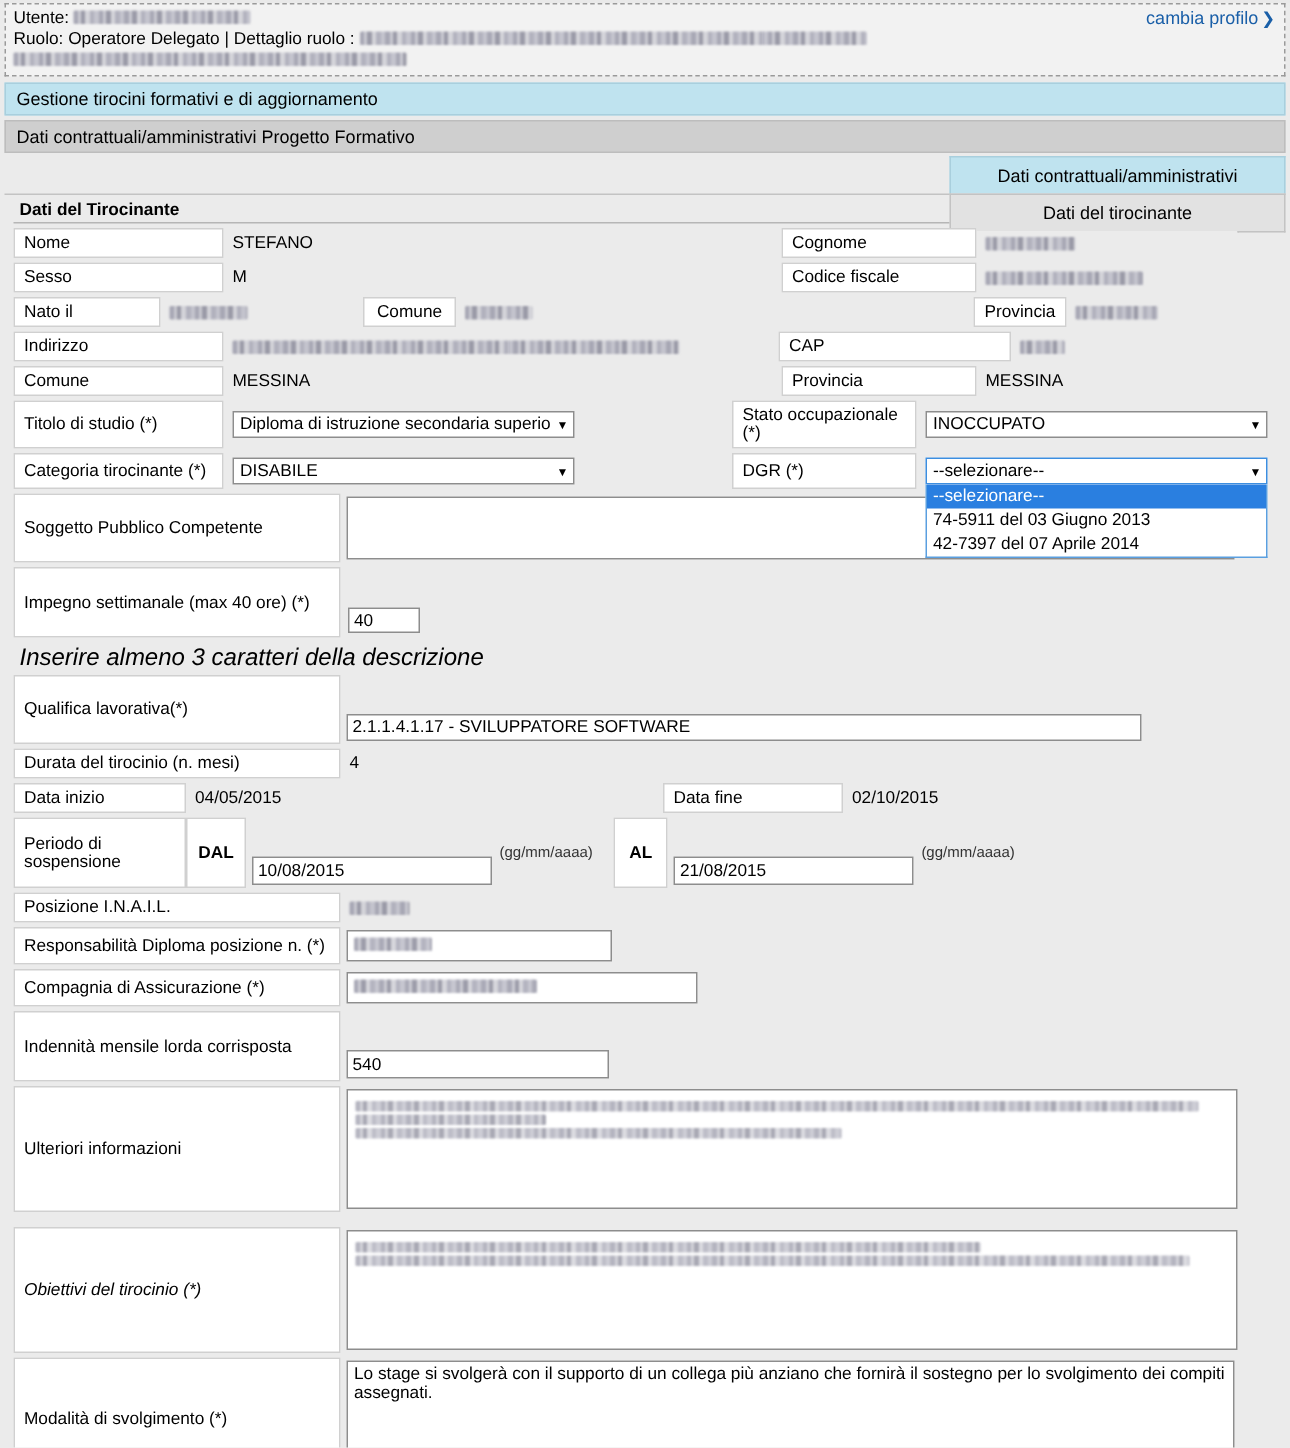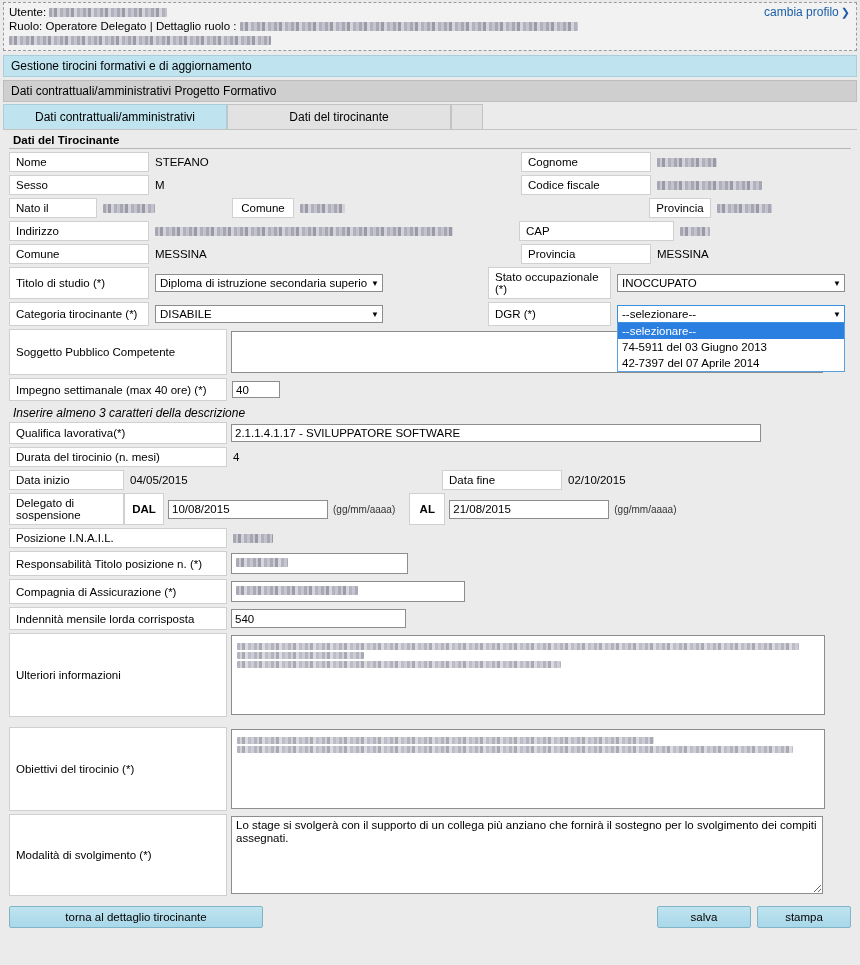--- a/index.html
+++ b/index.html
@@ -52,21 +52,21 @@
     padding:3px 7px;font-size:12px;
   }
   .subbanner{
     margin:3px 3px 0 3px;
     background:#cfcfcf;
     border:1px solid #bdbdbd;
     padding:3px 7px;font-size:12px;
   }
 
   
-  .tabs{margin:2px 3px 0 3px;display:flex;align-items:flex-end;height:25px;}
+  .tabs{margin:2px 3px 0 3px;display:flex;align-items:flex-end;height:25px;flex-direction:column;}
   .tab{
     height:24px;line-height:24px;text-align:center;
     font-size:12px;cursor:pointer;
     border:1px solid #c3c3c3;border-bottom:none;
   }
   .tab.active{background:#bfe3ef;border-color:#a9cfdd;width:222px;}
   .tab.inactive{background:#e2e2e2;width:222px;}
   .tab.filler{background:#e2e2e2;width:30px;}
   .tabrule{margin:0 3px;height:1px;background:#c3c3c3;}
 
@@ -91,28 +91,29 @@
     padding:3px 6px;display:flex;align-items:center;
     box-sizing:border-box;font-size:11.5px;
   }
   .spacer{flex:1;}
 
   
   .w140{width:140px;flex:none;}
   .w130{width:130px;flex:none;}
   .w220{width:220px;flex:none;}
   .w200{width:200px;flex:none;}
-  .w75{width:88px;flex:none;}
+  .w75{width:98px;flex:none;}
 
   
   input.txt{
     font-family:"Liberation Sans", sans-serif;font-size:11.5px;
     border:1px solid #8d8d8d;background:#fff;
     padding:1px 3px;height:17px;box-sizing:border-box;
     outline:none;
+    margin-top:24px;
   }
   textarea.ta{
     font-family:"Liberation Sans", sans-serif;font-size:11.5px;
     border:1px solid #8d8d8d;background:#fff;
     padding:2px 4px;box-sizing:border-box;resize:vertical;outline:none;
     line-height:13px;
   }
   .hint{font-size:10px;color:#333;margin-left:5px;white-space:nowrap;}
 
   
@@ -298,21 +299,21 @@
       </div>
     </div>
 
     <div class="row">
       <div class="lbl" style="width:218px;flex:none;">Impegno settimanale (max 40 ore) (*)</div>
       <div class="val" style="padding-left:5px;">
         <input class="txt" style="width: 48px;" value="40">
       </div>
     </div>
 
-    <div style="font-style:italic;font-size:12px;padding:5px 0 1px 4px;">Inserire almeno 3 caratteri della descrizione</div>
+    <div style="font-style:italic;font-size:16px;padding:5px 0 1px 4px;">Inserire almeno 3 caratteri della descrizione</div>
 
     <div class="row" style="margin-top:1px;">
       <div class="lbl" style="width:218px;flex:none;">Qualifica lavorativa(*)</div>
       <div class="val" style="flex:1;padding:2px 0 2px 4px;">
         <input class="txt" style="width: 530px; height: 18px;" value="2.1.1.4.1.17 - SVILUPPATORE SOFTWARE">
       </div>
     </div>
 
     <div class="row">
       <div class="lbl" style="width:218px;flex:none;">Durata del tirocinio (n. mesi)</div>
@@ -320,42 +321,42 @@
     </div>
 
     <div class="row">
       <div class="lbl" style="width:115px;flex:none;">Data inizio</div>
       <div class="val" style="width:318px;flex:none;">04/05/2015</div>
       <div class="lbl" style="width:120px;flex:none;">Data fine</div>
       <div class="val">02/10/2015</div>
     </div>
 
     <div class="row">
-      <div class="lbl" style="width:115px;flex:none;">Delegato di sospensione</div>
+      <div class="lbl" style="width:115px;flex:none;">Periodo di sospensione</div>
       <div class="lbl" style="width:40px;flex:none;justify-content:center;font-weight:bold;">DAL</div>
       <div class="val" style="padding:2px 0 2px 4px;">
         <input class="txt" style="width: 160px; height: 19px;" value="10/08/2015">
         <span class="hint">(gg/mm/aaaa)</span>
       </div>
       <div class="lbl" style="width:36px;flex:none;justify-content:center;font-weight:bold;margin-left:14px;">AL</div>
       <div class="val" style="padding:2px 0 2px 4px;">
         <input class="txt" style="width: 160px; height: 19px;" value="21/08/2015">
         <span class="hint">(gg/mm/aaaa)</span>
       </div>
     </div>
 
     <div class="row">
       <div class="lbl" style="width:218px;flex:none;text-align:center;">Posizione I.N.A.I.L.</div>
       <div class="val" style="padding-left:6px;">
         <span class="blur" style="width:40px;"></span>
       </div>
     </div>
 
     <div class="row">
-      <div class="lbl" style="width:218px;flex:none;">Responsabilità Titolo posizione n. (*)</div>
+      <div class="lbl" style="width:218px;flex:none;">Responsabilità Diploma posizione n. (*)</div>
       <div class="val" style="padding:2px 0 2px 4px;">
         <div style="position:relative;width:175px;height:19px;border:1px solid #8d8d8d;background:#fff;">
           <span class="blur" style="width:52px;position:absolute;left:4px;top:4px;"></span>
         </div>
       </div>
     </div>
 
     <div class="row">
       <div class="lbl" style="width:218px;flex:none;">Compagnia di Assicurazione (*)</div>
       <div class="val" style="padding:2px 0 2px 4px;">
@@ -380,21 +381,21 @@
             <span class="blur line" style="width:97%;"></span>
             <span class="blur line" style="width:22%;"></span>
             <span class="blur line" style="width:56%;"></span>
           </div>
         </div>
       </div>
     </div>
 
 
     <div class="row" style="margin-top:10px;">
-      <div class="lbl" style="width:218px;flex:none;">Obiettivi del tirocinio (*)</div>
+      <div class="lbl" style="width:218px;flex:none;font-style:italic;">Obiettivi del tirocinio (*)</div>
       <div class="val" style="flex:1;padding:2px 0 2px 4px;">
         <div style="position:relative;width:592px;height:78px;border:1px solid #8d8d8d;background:#fff;">
           <div style="position:absolute;left:5px;top:5px;right:8px;">
             <span class="blur line" style="width:72%;"></span>
             <span class="blur line" style="width:96%;"></span>
           </div>
         </div>
       </div>
     </div>
 

